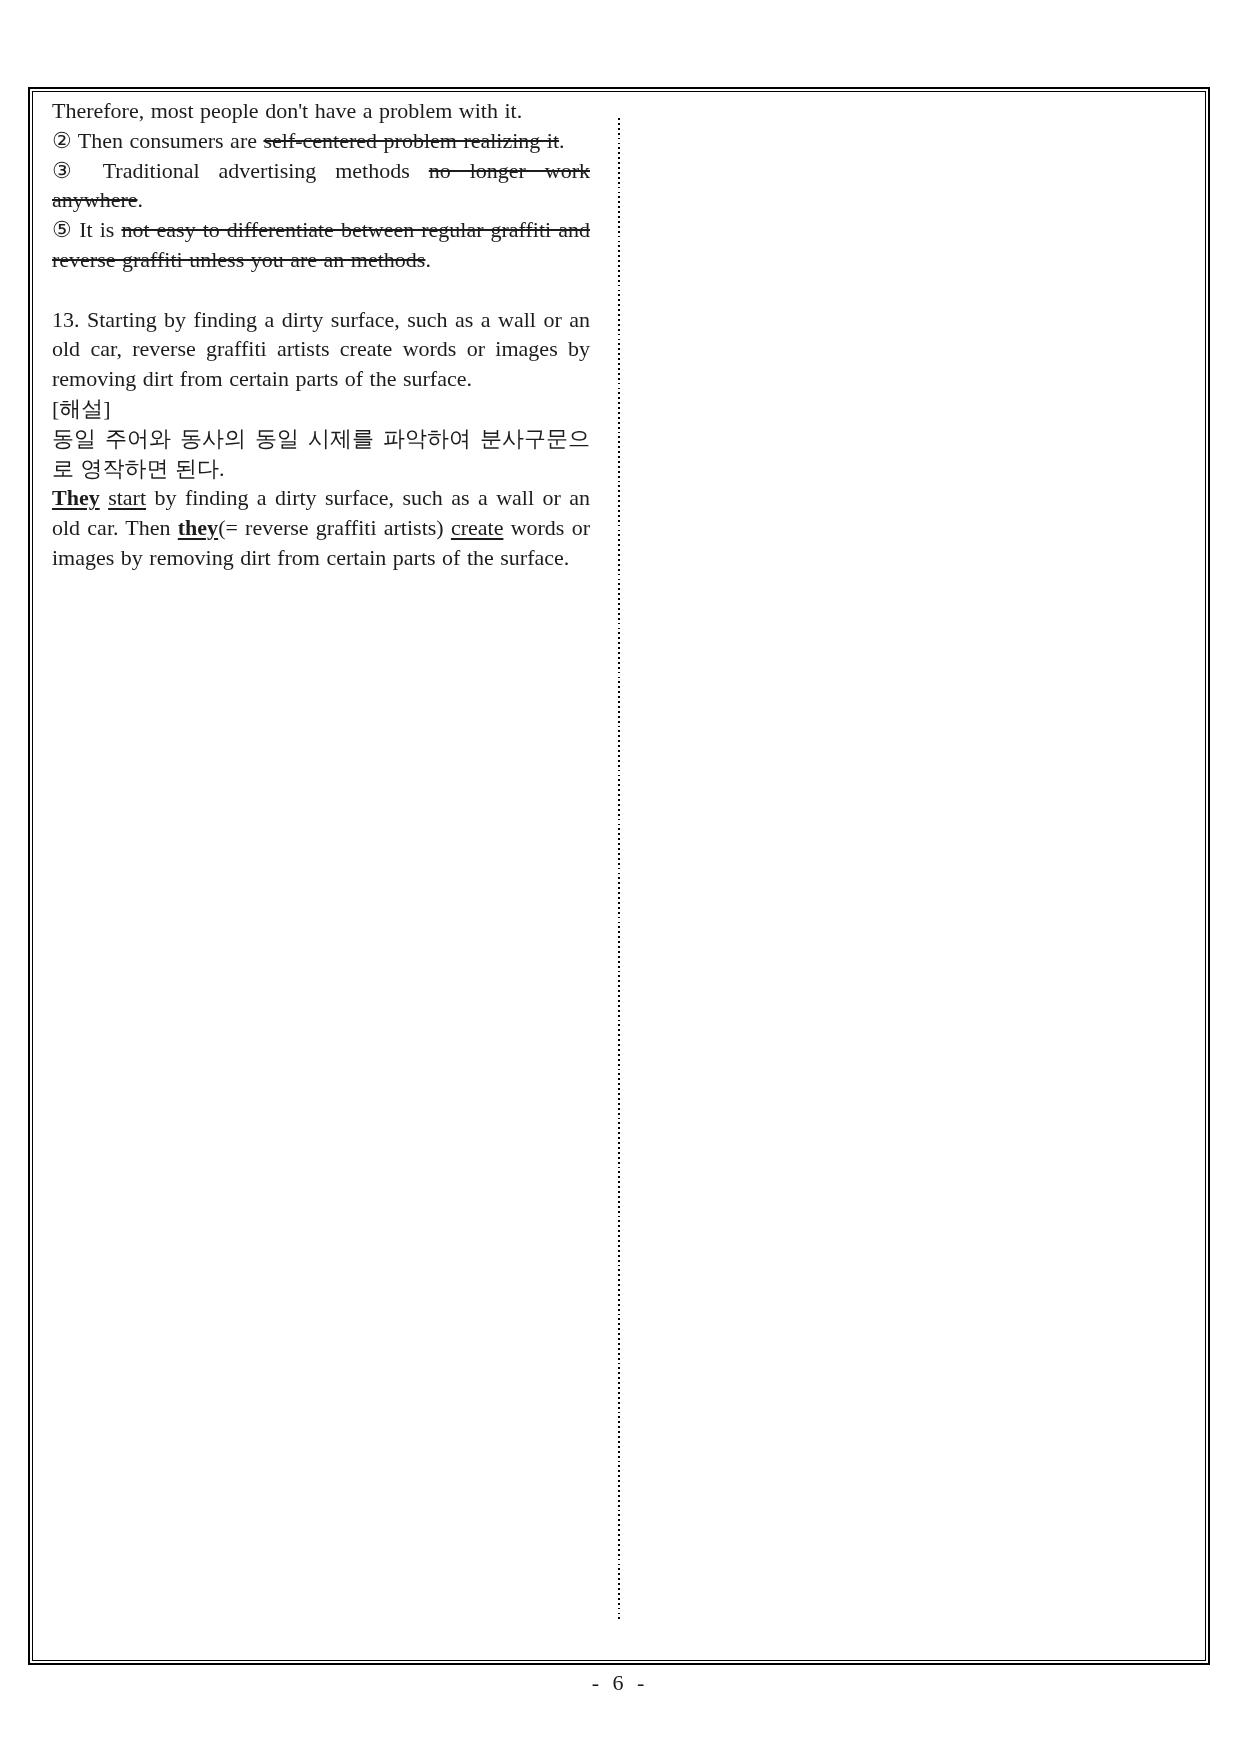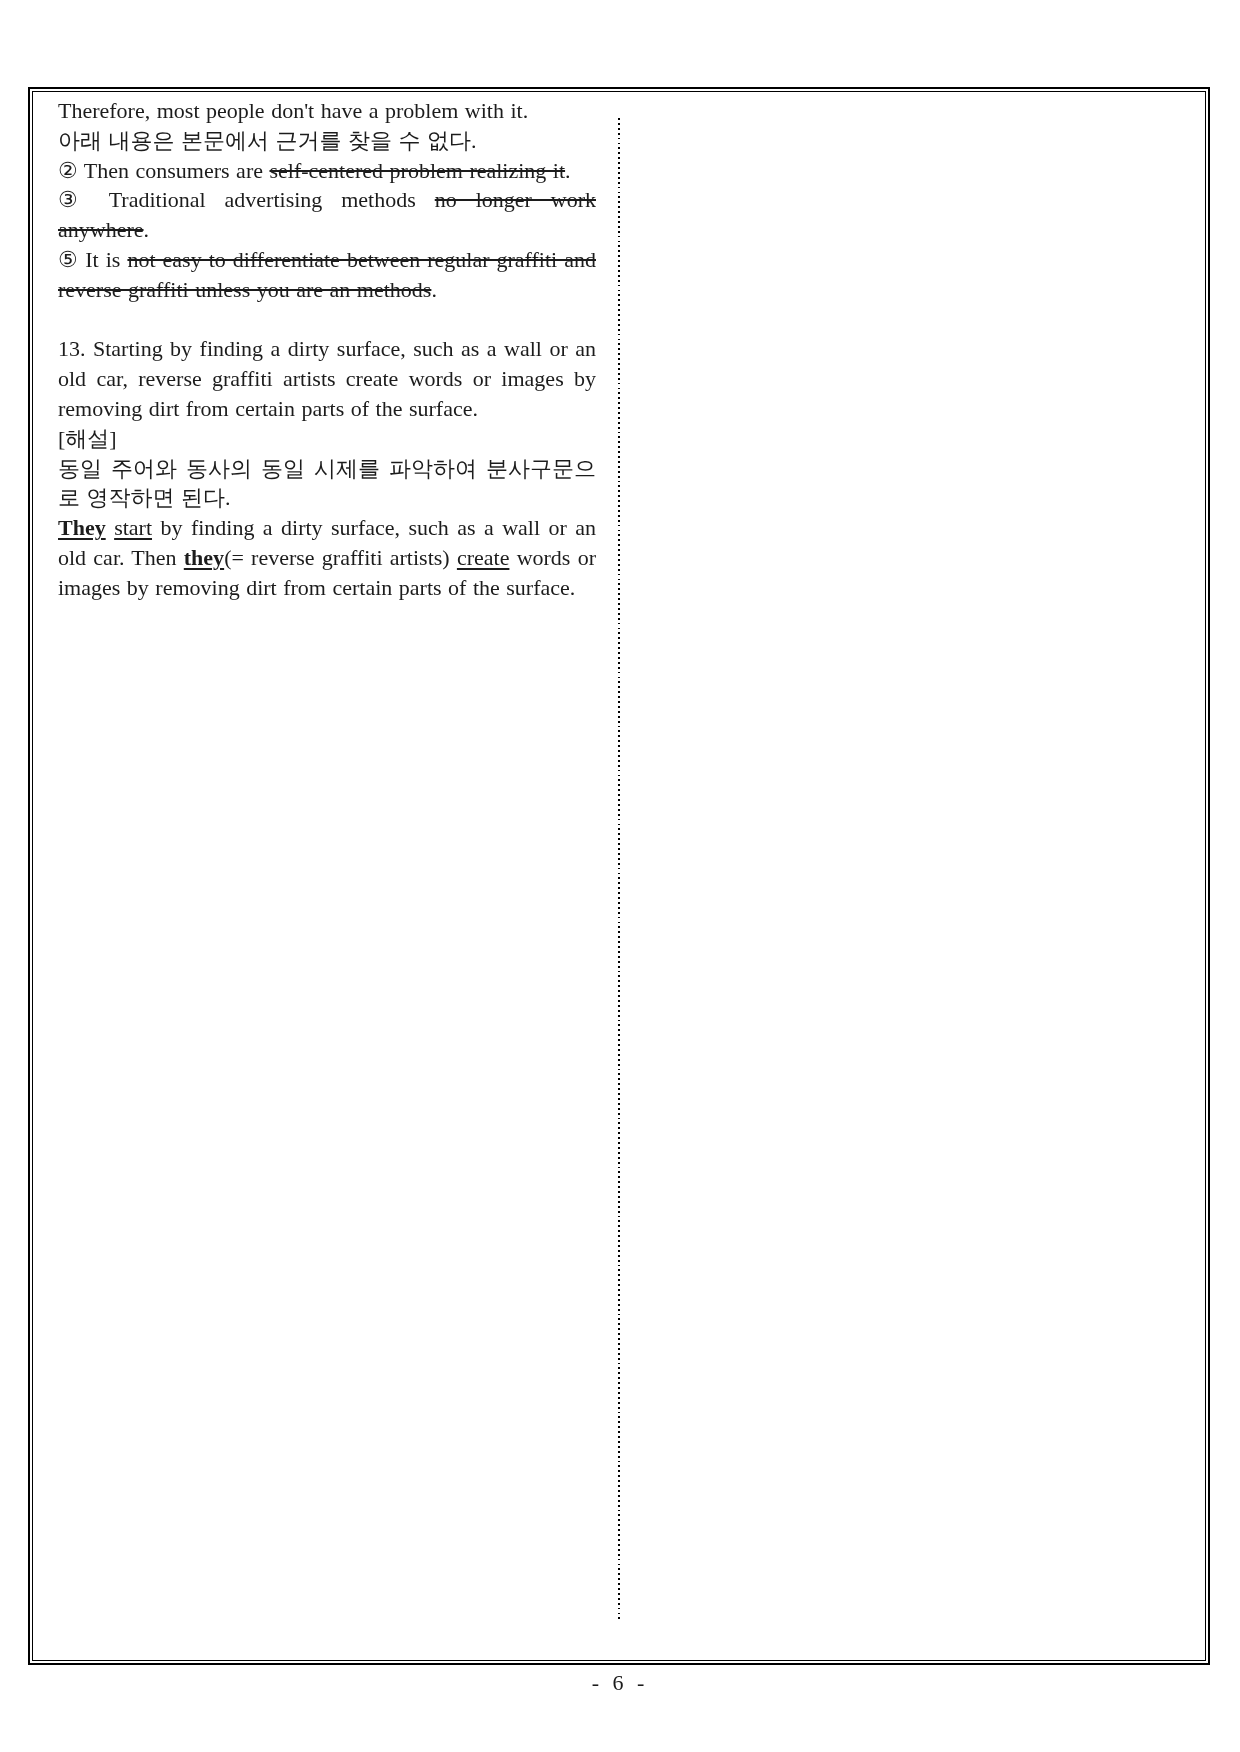--- a/index.html
+++ b/index.html
@@ -21,21 +21,21 @@
     width: 100%; height: 100%;
     border: 1px solid #000;
     box-sizing: border-box;
   }
   .divider {
     position: absolute; left: 618px; top: 118px;
     width: 2px; height: 1502px;
     background: repeating-linear-gradient(to bottom, #000 0 1.8px, transparent 1.8px 4.9px);
   }
   .textcol {
-    position: absolute; left: 58px; top: 96px;
+    position: absolute; left: 52px; top: 96px;
     width: 538px;
     font-size: 22px; line-height: 29.8px;
     text-align: justify;
     word-spacing: 1px;
   }
   .para { margin: 0; }
   .para.blank { height: 29.8px; }
   .strike { text-decoration: line-through; text-decoration-thickness: 1.6px; }
   .underline { text-decoration: underline; text-decoration-thickness: 1.6px; text-underline-offset: 3px; }
   .bold { font-weight: bold; }
@@ -55,21 +55,20 @@
 <body>
 
 <div class="frame">
   <div class="frame-inner"></div>
 </div>
 
 <div class="divider"></div>
 
 <div class="textcol">
     <p class="para"><span>Therefore, most people don't have a problem with it.</span></p>
-    <p class="para"><span>아래 내용은 본문에서 근거를 찾을 수 없다.</span></p>
     <p class="para"><span>② Then consumers are </span><span class="strike">self-centered problem realizing it</span><span>.</span></p>
     <p class="para"><span>③ Traditional advertising methods </span><span class="strike">no longer work anywhere</span><span>.</span></p>
     <p class="para"><span>⑤ It is </span><span class="strike">not easy to differentiate between regular graffiti and reverse graffiti unless you are an methods</span><span>.</span></p>
     <p class="para blank"></p>
     <p class="para"><span>13. Starting by finding a dirty surface, such as a wall or an old car, reverse graffiti artists create words or images by removing dirt from certain parts of the surface.</span></p>
     <p class="para"><span>[해설]</span></p>
     <p class="para"><span>동일 주어와 동사의 동일 시제를 파악하여 분사구문으로 영작하면 된다.</span></p>
     <p class="para"><span class="bold underline">They</span><span> </span><span class="underline">start</span><span> by finding a dirty surface, such as a wall or an old car. Then </span><span class="bold underline">they</span><span>(= reverse graffiti artists) </span><span class="underline">create</span><span> words or images by removing dirt from certain parts of the surface.</span></p>
   </div>
 

